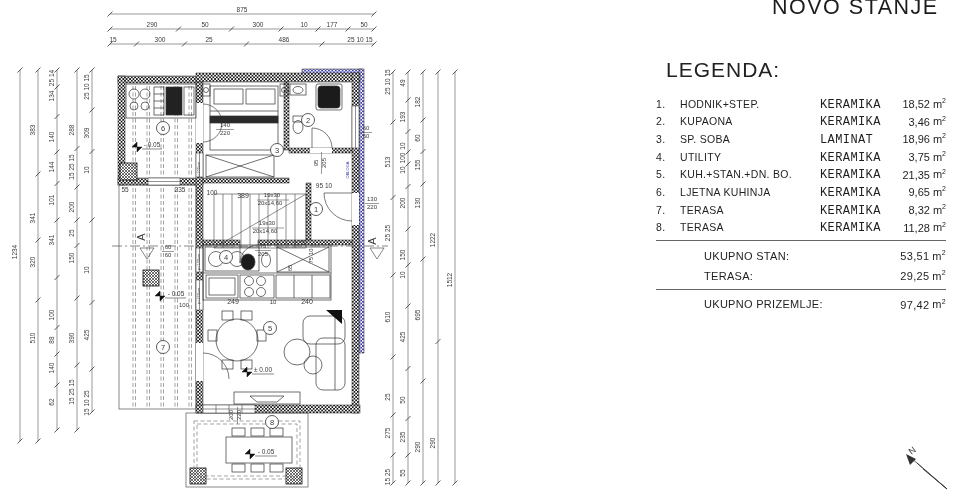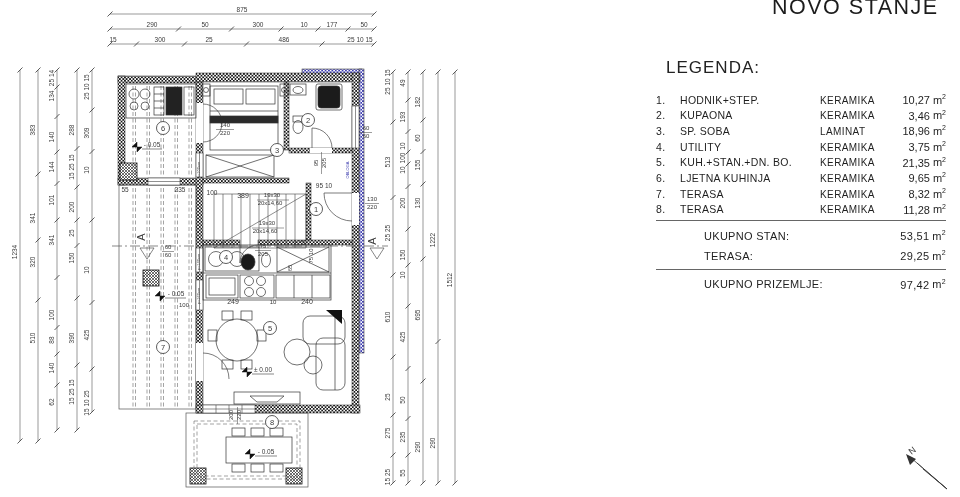--- a/index.html
+++ b/index.html
@@ -7,24 +7,24 @@
     width:960px; height:497px; position:relative; overflow:hidden;
     background:#ffffff; font-family:"Liberation Sans", sans-serif; color:#1f1f1f;
   }
   #drawing { position:absolute; left:0; top:0; }
   svg text { font-family:"Liberation Sans", sans-serif; }
   .title {
     position:absolute; top:-5px; left:772px; font-size:21.5px;
     letter-spacing:1.5px; color:#1c1c1c; white-space:nowrap;
   }
   .legend { position:absolute; left:656px; top:58px; width:290px; }
-  .legend h2 { font-size:17px; font-weight:400; letter-spacing:1px; margin:0 0 15px 10px; color:#222; }
+  .legend h2 { font-size:21px; font-weight:400; letter-spacing:1px; margin:0 0 15px 10px; color:#222; }
   .lrow { display:grid; grid-template-columns:24px 140px 72px 1fr; align-items:baseline; margin-bottom:3px; }
   .lnum, .lname { font-size:10.5px; letter-spacing:.3px; }
-  .lmat { font-size:10px; letter-spacing:.4px; }
+  .lmat { font-size:12px; letter-spacing:.4px;font-family:Liberation Mono, monospace; }
   .lval { font-size:11px; text-align:right; white-space:nowrap; }
   .lval sup { font-size:7px; }
   .u { margin-left:3px; }
   hr.lsep { border:none; border-top:1px solid #666; margin:5px 0 8px 0; }
   .trow { display:grid; grid-template-columns:24px 1fr auto; align-items:baseline; margin-bottom:7px; font-size:11px; letter-spacing:.3px;gap:24px; }
   .trow.grand { margin-top:0; }
 </style>
 </head>
 <body>
 
@@ -494,21 +494,21 @@
 
 <div class="title">NOVO STANJE</div>
 
 <div class="legend">
   <h2>LEGENDA:</h2>
   <div id="legend-items">
   <div class="lrow">
     <span class="lnum">1.</span>
     <span class="lname">HODNIK+STEP.</span>
     <span class="lmat">KERAMIKA</span>
-    <span class="lval"><span>10,27</span><span class="u">m</span><sup>2</sup></span>
+    <span class="lval"><span>18,52</span><span class="u">m</span><sup>2</sup></span>
   </div>
 
   <div class="lrow">
     <span class="lnum">2.</span>
     <span class="lname">KUPAONA</span>
     <span class="lmat">KERAMIKA</span>
     <span class="lval"><span>3,46</span><span class="u">m</span><sup>2</sup></span>
   </div>
 
   <div class="lrow">

